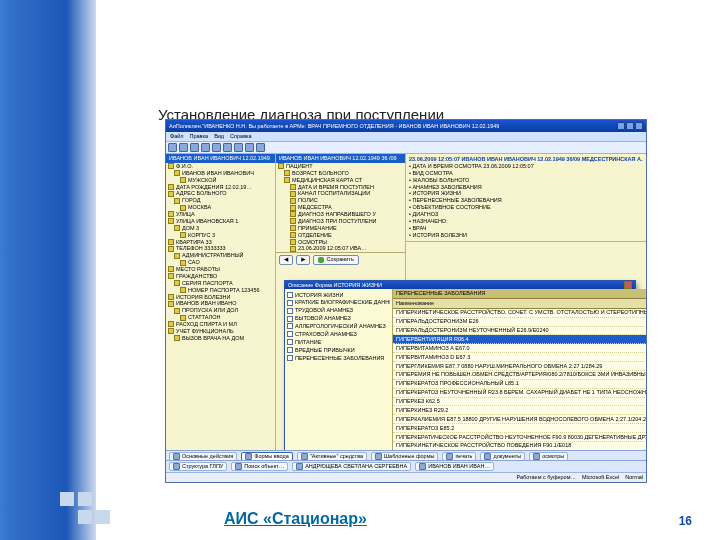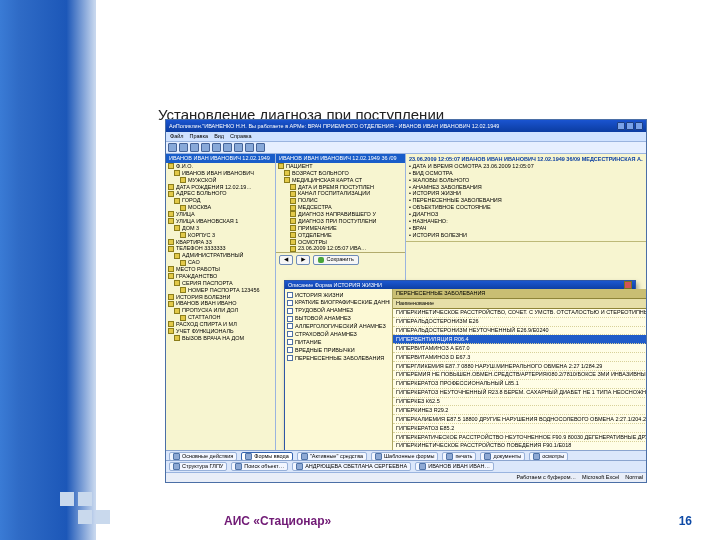--- a/index.html
+++ b/index.html
@@ -12,21 +12,21 @@
   .topband{position:absolute;left:96px;top:0;right:0;height:56px;
     background:linear-gradient(180deg,#3b7ed8 0%,#2e68c5 60%,#2158b4 100%);
     display:flex;align-items:center;z-index:3;}
   .topband h1{color:#fff;font-size:24px;font-weight:400;margin-left:84px;text-shadow:0 1px 1px rgba(0,0,0,.25);}
   .subtitle{position:absolute;left:158px;top:86px;font-size:15px;color:#222;margin-top:20px;}
   
   .mosaic{position:absolute;left:60px;bottom:16px;display:grid;grid-template-columns:14px 14px 14px;grid-template-rows:14px 14px;gap:4px;}
   .mosaic div{background:#c9d9ed;}
   .mosaic div.hide{background:transparent;}
   
-  .footer-text{position:absolute;left:224px;bottom:12px;font-size:12px;color:#701a75;font-weight:600;}
+  .footer-text{position:absolute;left:224px;bottom:12px;font-size:16px;color:#0369a1;font-weight:600;text-decoration:underline;}
   .footer-page{position:absolute;right:28px;bottom:12px;font-size:12px;color:#0e4aa6;font-weight:600;}
 
   
   .screenshot{position:absolute;left:166px;top:120px;width:480px;height:362px;
     box-shadow:0 0 0 1px #4b6fa6;overflow:hidden;font-size:5.5px;line-height:1.25;
     background:#f7f5d0;color:#000;}
   
   .ss-title{height:12px;background:linear-gradient(#1a54d0,#0b3ca1);color:#fff;
     display:flex;align-items:center;padding:0 3px;}
   .ss-title .btns{margin-left:auto;display:flex;gap:1px;}

